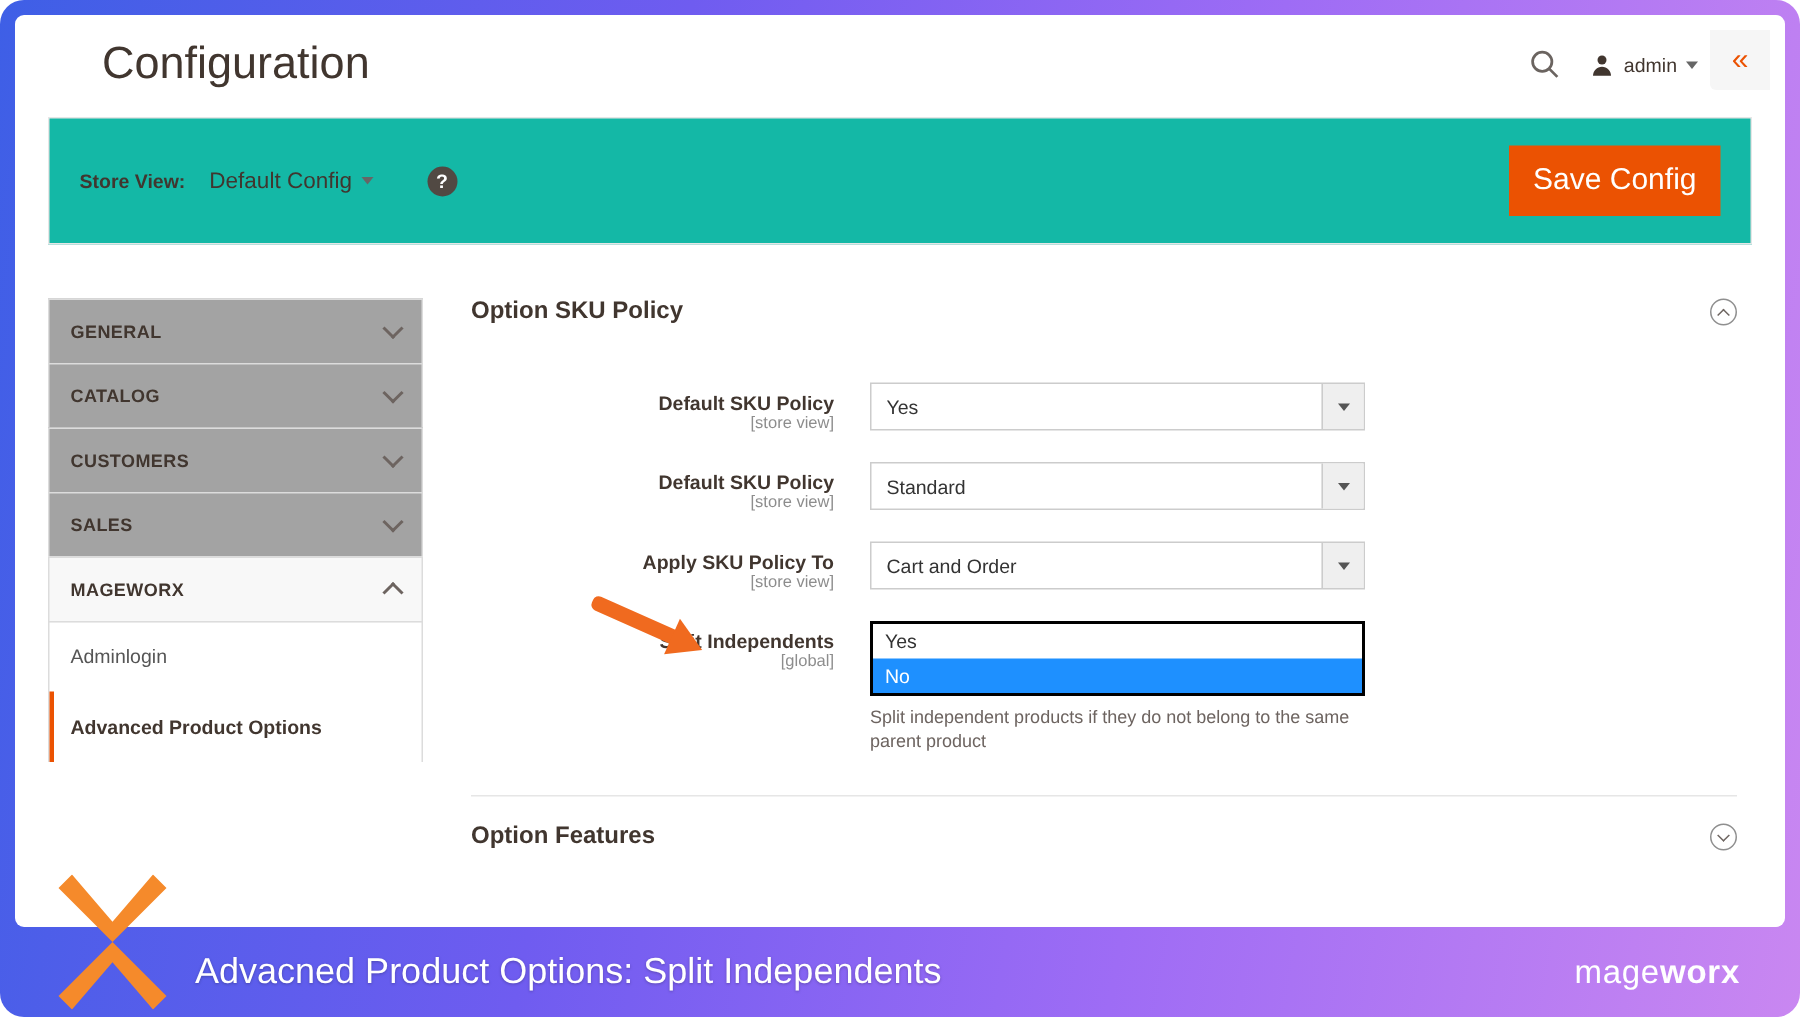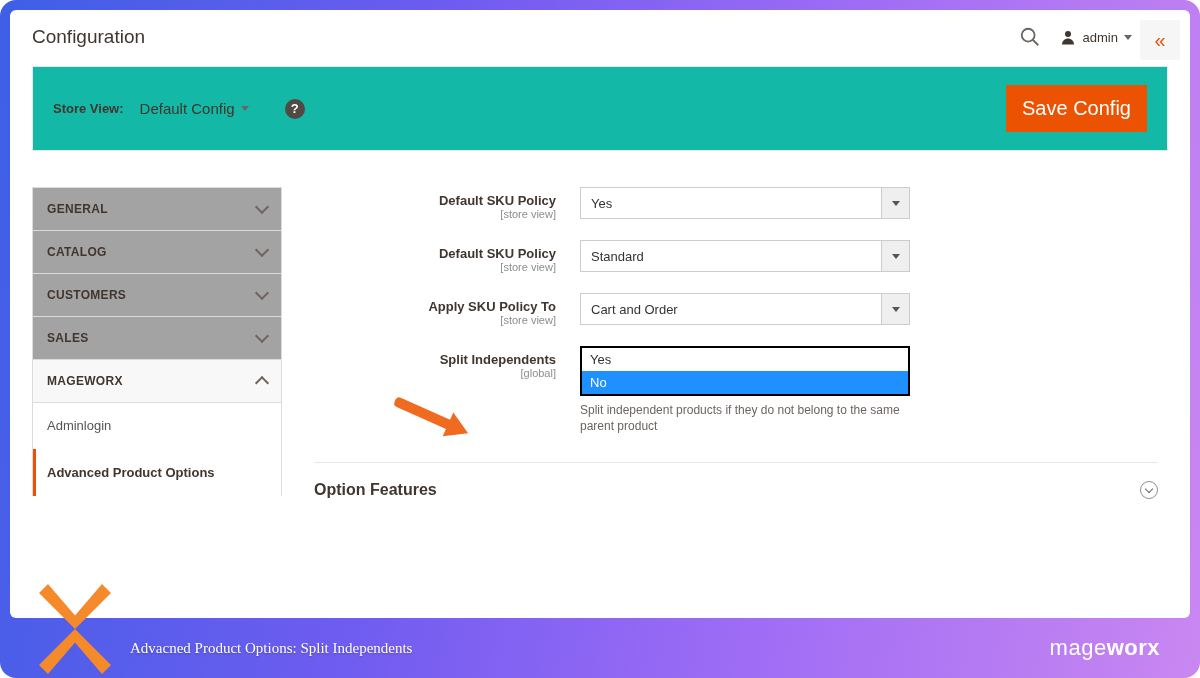--- a/index.html
+++ b/index.html
@@ -8,21 +8,21 @@
 
   
   .frame { position: absolute; inset: 0; border-radius: 16px; background: linear-gradient(100deg, #3e5fe6 0%, #6f5cf0 35%, #9e6cf5 65%, #c987f1 100%); }
   .inner { position: absolute; left: 10px; right: 10px; top: 10px; bottom: 60px; background: #fff; border-radius: 6px; overflow: hidden; }
 
   
   .toggle-badge { position: absolute; right: 10px; top: 10px; width: 40px; height: 40px; background: #f6f6f6; display: flex; align-items: center; justify-content: center; color: #eb5202; font-size: 20px; border-bottom-left-radius: 4px; }
 
   
   .header { display: flex; align-items: center; justify-content: space-between; padding: 16px 22px 8px 22px; }
-  .page-title { font-size: 19px; font-weight: 400; color: #41362f; }
+  .page-title { font-size: 30px; font-weight: 400; color: #41362f; margin-left: 36px; }
   .header-right { display: flex; align-items: center; gap: 18px; margin-right: 36px; }
   .search-icon svg, .user-icon svg { display: block; }
   .user-block { display: flex; align-items: center; gap: 6px; color: #41362f; font-size: 13px; }
   .caret-down { width: 0; height: 0; border-left: 4px solid transparent; border-right: 4px solid transparent; border-top: 5px solid #666; }
 
   
   .svbar { margin: 10px 22px 0 22px; background: #14b8a6; border: 1px solid #e6e6e6; padding: 18px 20px; display: flex; align-items: center; justify-content: space-between; }
   .sv-left { display: flex; align-items: center; gap: 16px; }
   .sv-label { font-weight: 700; font-size: 13px; color: #41362f; }
   .sv-value { display: flex; align-items: center; gap: 6px; font-size: 15px; color: #41362f; }
@@ -64,21 +64,21 @@
   .divider { height: 1px; background: #e6e6e6; margin: 28px 0 18px 0; }
   .section-head2 { display: flex; justify-content: space-between; align-items: center; }
 
   
   .callout-arrow { position: absolute; left: 382px; top: 400px; transform: rotate(24deg); pointer-events: none; }
   .callout-arrow .shaft { width: 70px; height: 10px; background: #f06a1f; border-radius: 4px; }
   .callout-arrow .head { position: absolute; right: -10px; top: -8px; width: 0; height: 0; border-top: 13px solid transparent; border-bottom: 13px solid transparent; border-left: 22px solid #f06a1f; }
 
   
   .caption { position: absolute; left: 0; right: 0; bottom: 0; height: 60px; display: flex; align-items: center; justify-content: space-between; padding: 0 40px 0 130px; color: #fff; }
-  .caption-title { font-size: 15px; text-shadow: 0 1px 2px rgba(0,0,0,0.25); font-family: Liberation Serif, serif; }
+  .caption-title { font-size: 24px; text-shadow: 0 1px 2px rgba(0,0,0,0.25); }
   .brand { font-size: 22px; font-weight: 300; letter-spacing: 0.5px; }
   .brand .bold { font-weight: 700; }
 
   .x-mark { position: absolute; left: 30px; bottom: 0px; }
 </style>
 </head>
 <body>
 
 <div class="stage">
   <div class="frame">
@@ -144,20 +144,26 @@
               <span>Mageworx</span>
               <span class="chev up"></span>
             </div>
           <div class="sb-sub">
             <div class="sub">Adminlogin</div>
             <div class="sub active">Advanced Product Options</div>
           </div>
         </div>
 
         <div class="main">
+          <div class="section-head">
+            <div class="section-title">Option SKU Policy</div>
+            <div class="circ">
+                <div class="ar"></div>
+              </div>
+          </div>
 
           <div class="form-row">
             <div class="label-col">
                 <span class="lbl">Default SKU Policy</span>
                 <span class="scope">[store view]</span>
               </div>
             <div class="field-col">
                 <div class="select">
                   <span>Yes</span>
                   <span class="sel-btn">

